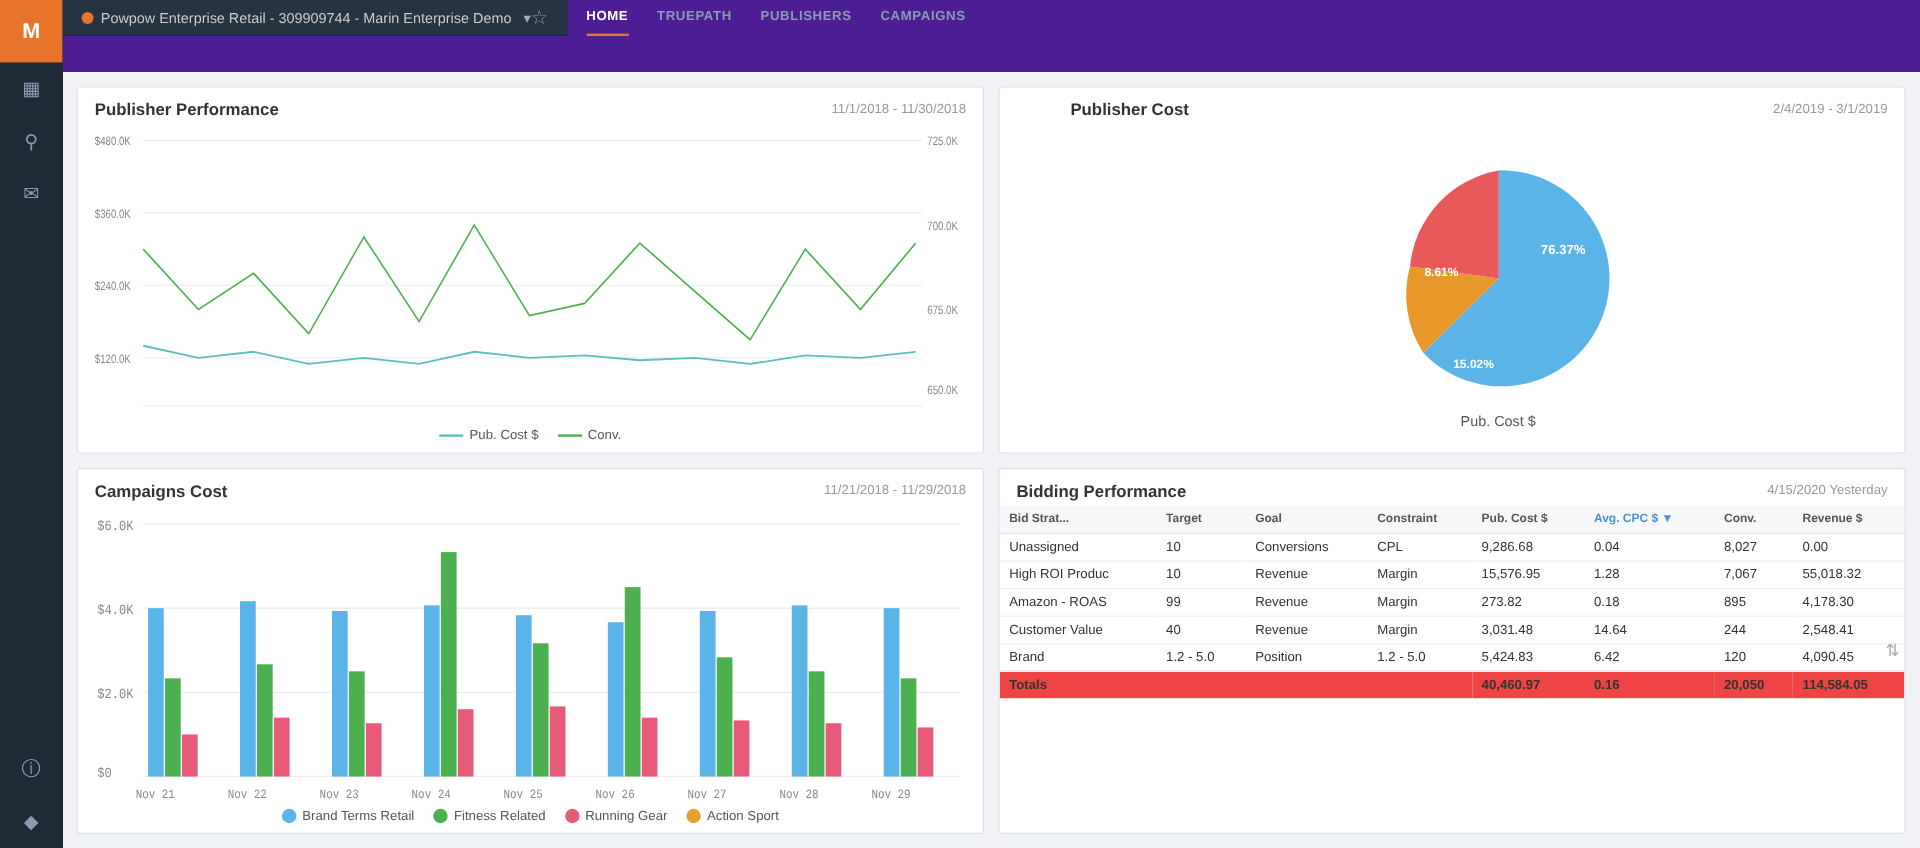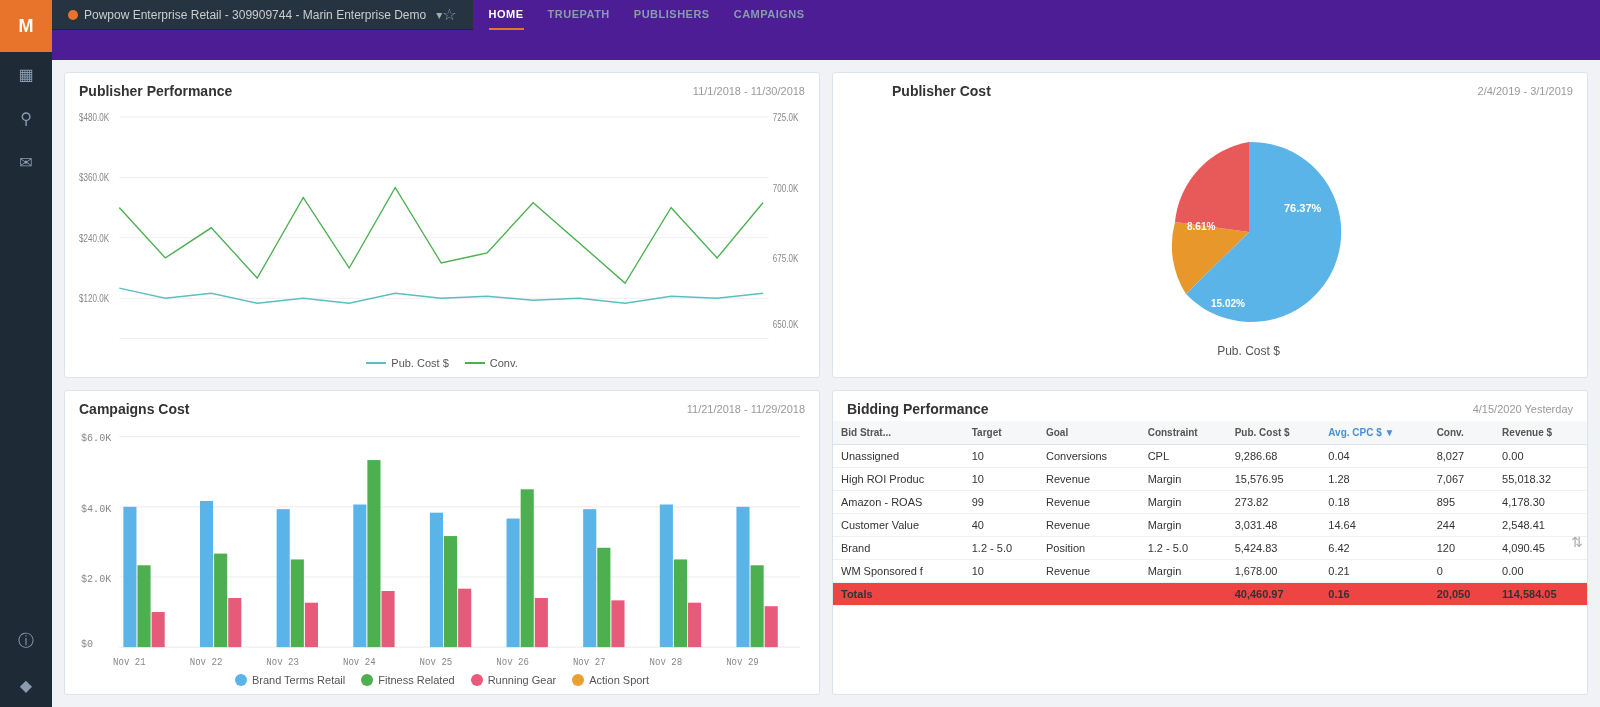--- a/index.html
+++ b/index.html
@@ -350,30 +350,20 @@
             <tr>
       <td>Brand</td>
       <td>1.2 - 5.0</td>
       <td>Position</td>
       <td>1.2 - 5.0</td>
       <td>5,424.83</td>
       <td>6.42</td>
       <td>120</td>
       <td>4,090.45</td>
     </tr>
-            <tr>
-      <td>WM Sponsored f</td>
-      <td>10</td>
-      <td>Revenue</td>
-      <td>Margin</td>
-      <td>1,678.00</td>
-      <td>0.21</td>
-      <td>0</td>
-      <td>0.00</td>
-    </tr>
           </tbody>
         <tfoot>
           <tr class="totals-row">
             <td colspan="4">Totals</td>
             <td>40,460.97</td>
             <td>0.16</td>
             <td>20,050</td>
             <td>114,584.05</td>
           </tr>
         </tfoot>

